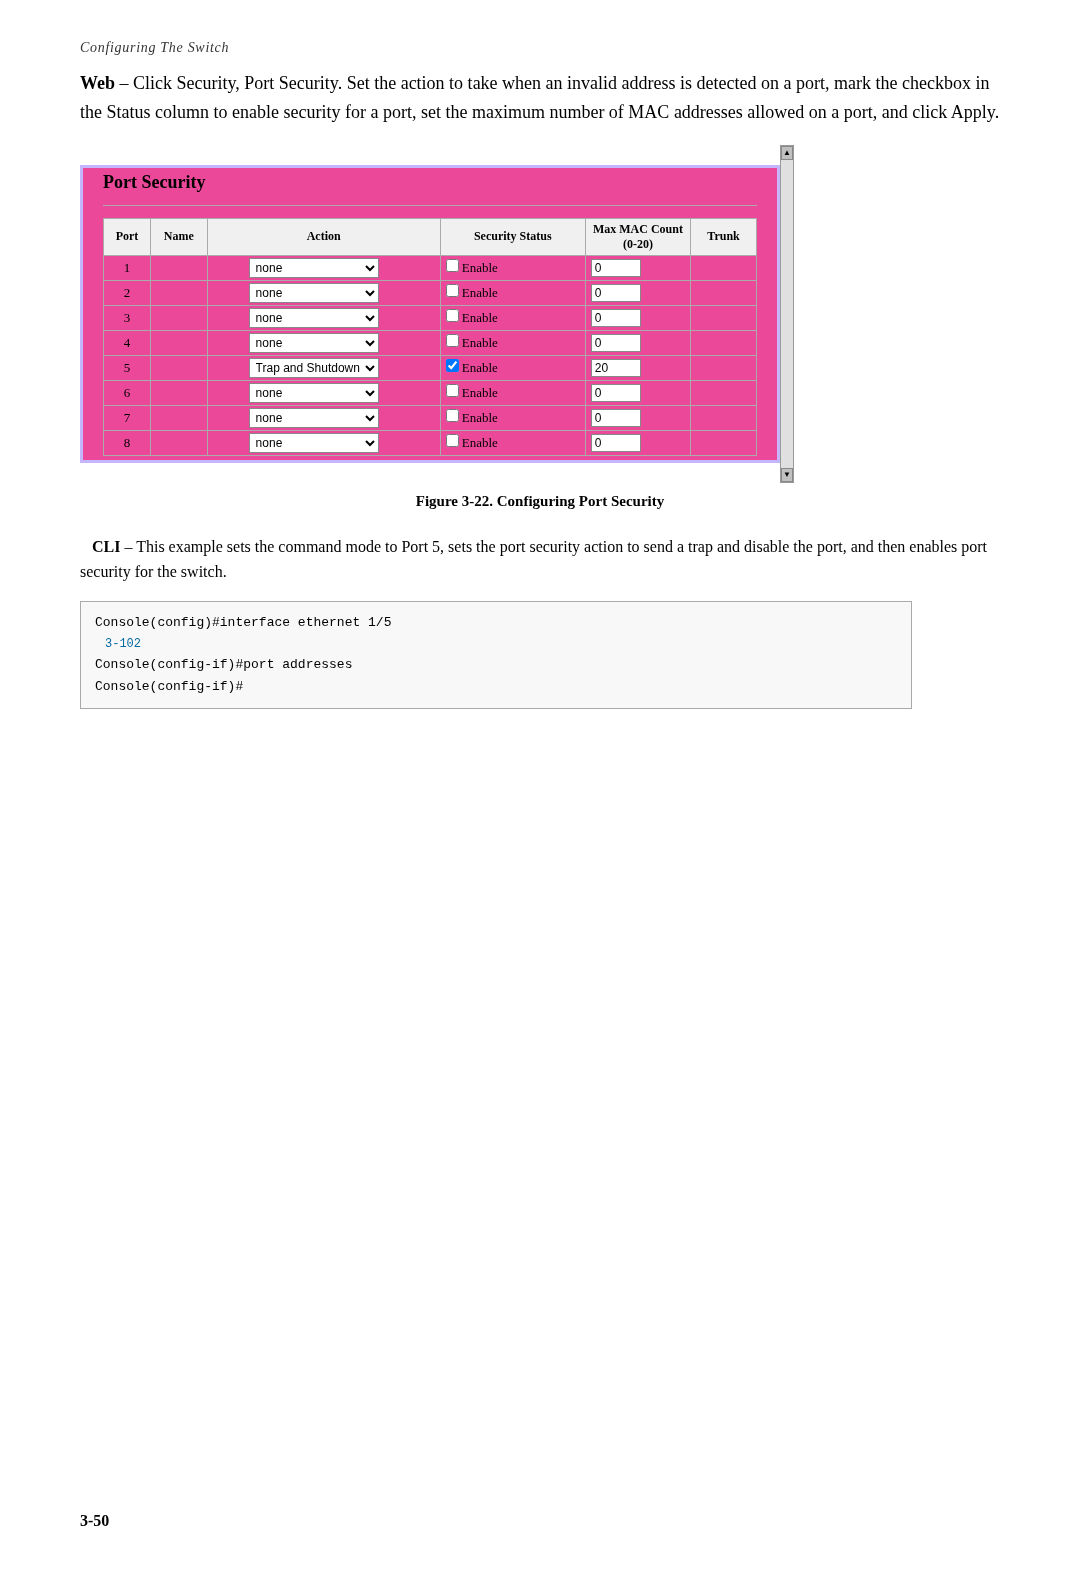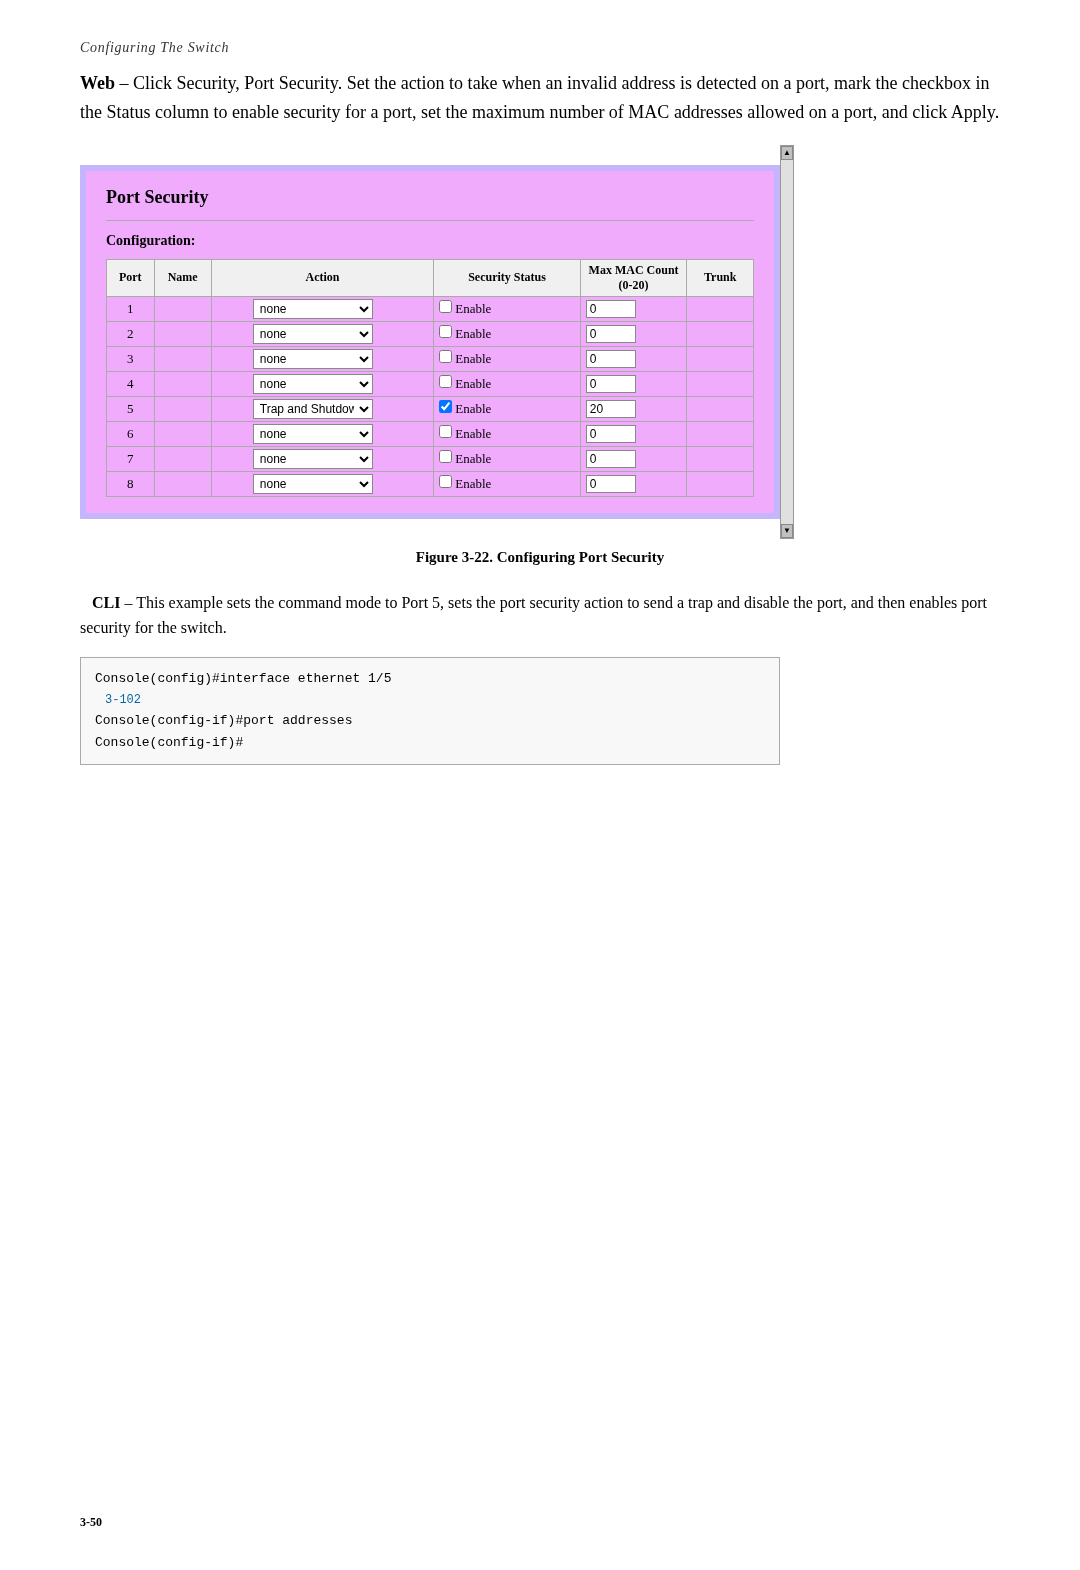--- a/index.html
+++ b/index.html
@@ -27,25 +27,25 @@
       font-size: 18px;
       line-height: 1.6;
       margin-bottom: 18px;
     }
 
     .body-text strong {
       font-weight: bold;
     }
 
     .panel-container {
-      border: 6px solid #c4b5fd;
-      padding: 16px 20px;
+      border: 3px solid #c4b5fd;
+      padding: 4px 20px;
       margin: 20px 0;
       position: relative;
-      background: #f0abfc;
+      background: #ec4899;
       width: 700px;
     }
 
     .scrollbar-indicator {
       position: absolute;
       right: -14px;
       top: 0;
       width: 14px;
       height: 100%;
       border: 1px solid #999;
@@ -139,21 +139,21 @@
 
     table.port-table td.mac-col {
       width: 80px;
     }
 
     table.port-table td.trunk-col {
       width: 50px;
     }
 
     .action-select {
-      width: 120px;
+      width: 130px;
       font-size: 12px;
       border: 1px solid #888;
       background: #fff;
       padding: 1px 2px;
       margin-left: 36px;
     }
 
     .mac-input {
       width: 50px;
       font-size: 12px;
@@ -184,21 +184,21 @@
       margin-left: 12px;
     }
 
     .code-block {
       border: 1px solid #aaa;
       background: #f8f8f8;
       font-family: "Courier New", Courier, monospace;
       font-size: 13px;
       padding: 10px 14px;
       line-height: 1.7;
-      width: 700px;
+      width: 832px;
       margin: 0 0 30px 0;
     }
 
     .code-line {
       display: flex;
       justify-content: space-between;
     }
 
     .code-line-text {
       white-space: pre;
@@ -208,21 +208,21 @@
       color: #0369a1;
       font-size: 12px;
       align-self: center;
       margin-left: 10px;
     }
 
     .page-number {
       position: fixed;
       bottom: 40px;
       left: 80px;
-      font-size: 12px;
+      font-size: 16px;
       font-weight: bold;
       margin-top: 28px;
     }
   </style>
 </head>
 <body>
 
 
 
 
@@ -231,21 +231,20 @@
 
 <p class="body-text">
   <strong>Web</strong><span> – Click Security, Port Security. Set the action to take when an invalid address is detected on a port, mark the checkbox in the Status column to enable security for a port, set the maximum number of MAC addresses allowed on a port, and click Apply.</span>
 </p>
 
 
 <div style="position:relative; display:inline-block;">
   <div class="panel-container">
     <div class="panel-title">Port Security</div>
     <hr class="panel-divider">
-    <div class="config-label">Configuration:</div>
 
     <table class="port-table">
       <thead>
         <tr>
           <th>Port</th>
           <th>Name</th>
           <th>Action</th>
           <th>Security Status</th>
           <th>Max MAC Count (0-20)</th>
           <th>Trunk</th>

